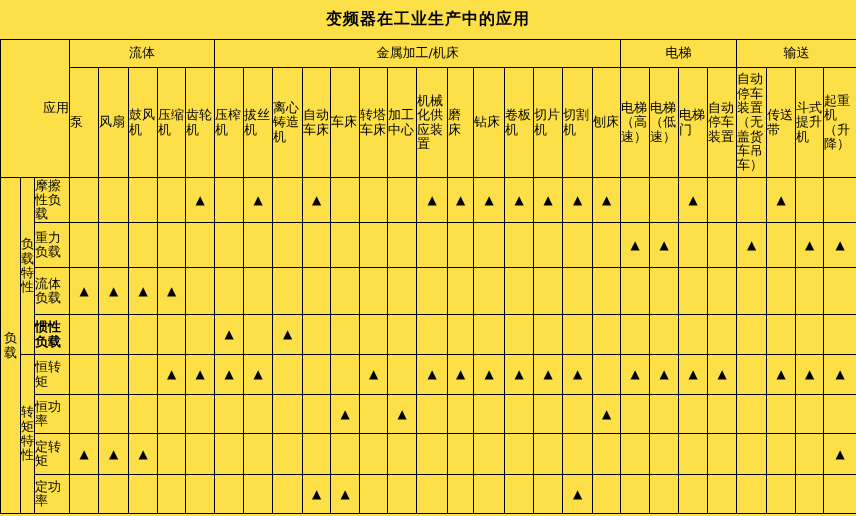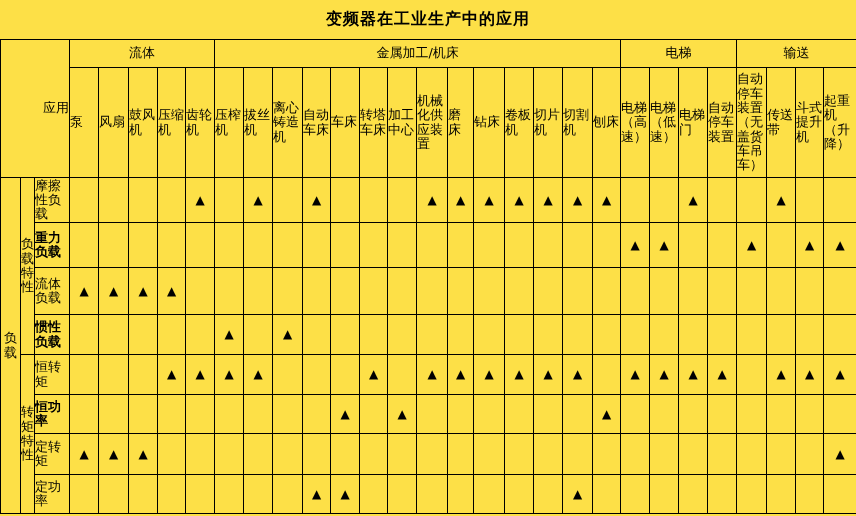--- a/index.html
+++ b/index.html
@@ -216,21 +216,21 @@
           <td class="cell"><span class="tri">▲</span></td>
           <td class="cell"></td>
           <td class="cell"></td>
           <td class="cell"><span class="tri">▲</span></td>
           <td class="cell"></td>
           <td class="cell"></td>
           <td class="cell"><span class="tri">▲</span></td>
           <td class="cell"></td>
           <td class="cell"></td>
         </tr>
-        <tr style="height: 45px; font-weight: bold;">
+        <tr style="height: 45px;">
           <td class="rowlabel">重力
 负载</td>
           <td class="cell"></td>
           <td class="cell"></td>
           <td class="cell"></td>
           <td class="cell"></td>
           <td class="cell"></td>
           <td class="cell"></td>
           <td class="cell"></td>
           <td class="cell"></td>
@@ -344,21 +344,21 @@
           <td class="cell"></td>
           <td class="cell"><span class="tri">▲</span></td>
           <td class="cell"><span class="tri">▲</span></td>
           <td class="cell"><span class="tri">▲</span></td>
           <td class="cell"><span class="tri">▲</span></td>
           <td class="cell"></td>
           <td class="cell"><span class="tri">▲</span></td>
           <td class="cell"><span class="tri">▲</span></td>
           <td class="cell"><span class="tri">▲</span></td>
         </tr>
-        <tr style="height: 39px; font-weight: bold;">
+        <tr style="height: 39px;">
           <td class="rowlabel">恒功
 率</td>
           <td class="cell"></td>
           <td class="cell"></td>
           <td class="cell"></td>
           <td class="cell"></td>
           <td class="cell"></td>
           <td class="cell"></td>
           <td class="cell"></td>
           <td class="cell"></td>

